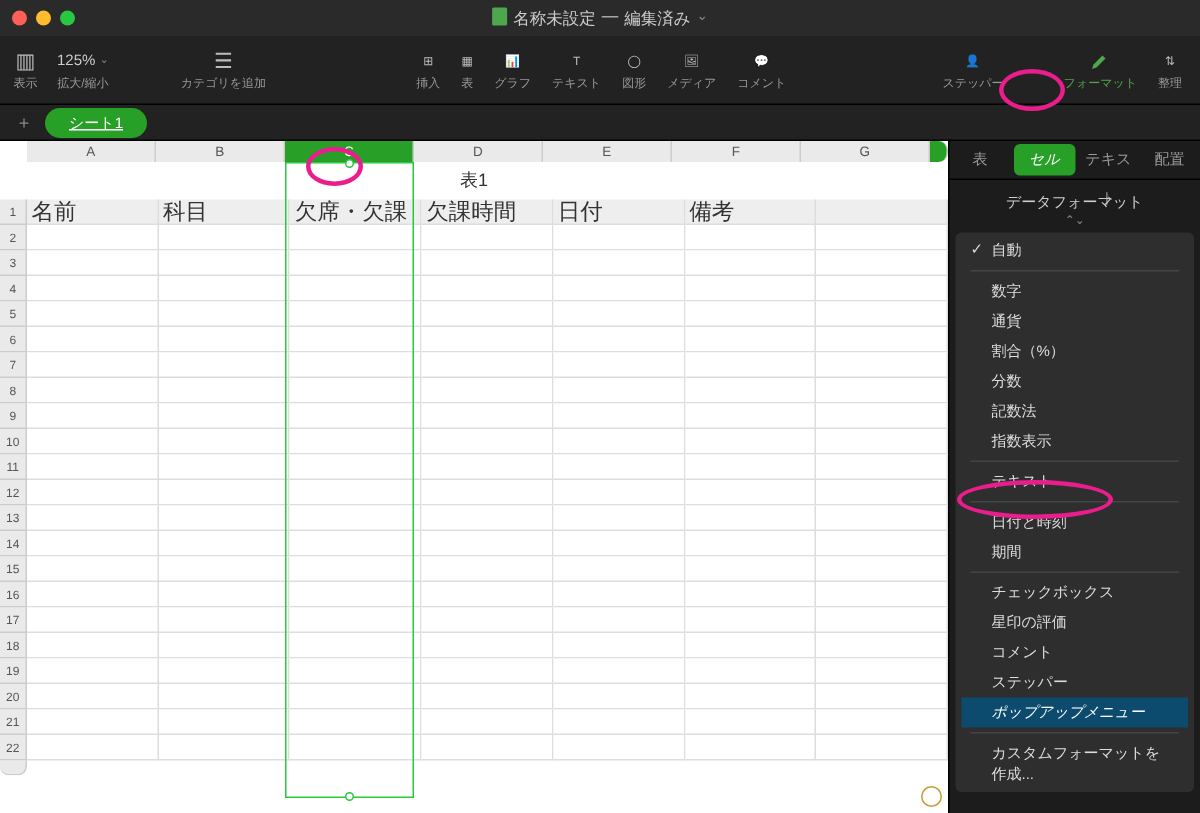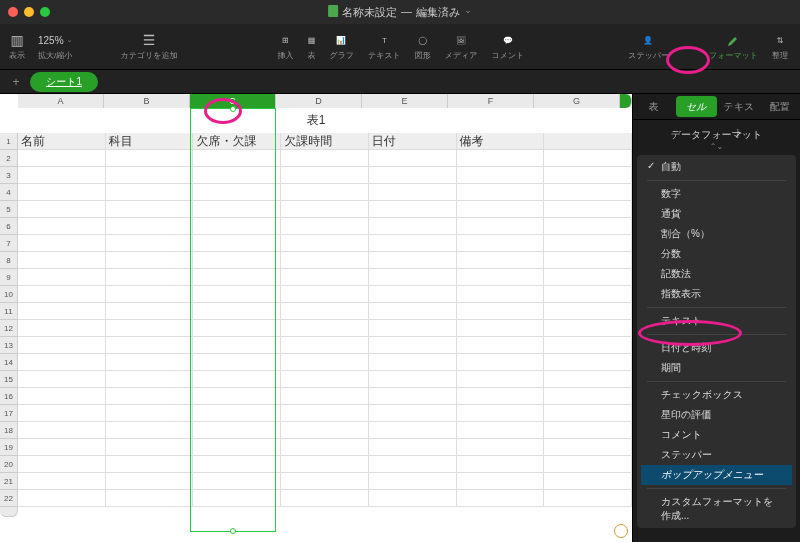--- a/index.html
+++ b/index.html
@@ -40,21 +40,21 @@
 
 
 .colheads { display: flex; margin-left: 18px; height: 14px; }
 .colheads div { flex: 1; background: #eaeaea; border-right: 1px solid #ccc; text-align: center; font-size: 9px; color: #555; line-height: 14px; }
 .colheads .sel { background: #28a028; color: #fff; }
 .colheads .cap { width: 12px; flex: none; background: #28a028; border-radius: 0 6px 6px 0; }
 .tabletitle { text-align: center; font-size: 12px; color: #333; padding: 4px 0; }
 .grid { display: grid; grid-template-columns: 18px repeat(7, 1fr); }
 .rh { background: #eaeaea; border-bottom: 1px solid #ccc; border-right: 1px solid #ccc; font-size: 8px; color: #555; text-align: center; height: 17px; line-height: 17px; }
 .cell { border-right: 1px solid #ddd; border-bottom: 1px solid #ddd; height: 17px; background: #fff; }
-.hdr { background: #eee; font-size: 12px; color: #333; padding-left: 3px; line-height: 17px; font-weight: 500; }
+.hdr { background: #eee; font-size: 15px; color: #333; padding-left: 3px; line-height: 17px; font-weight: 500; }
 .rh.cap { height: 10px; background: #eaeaea; border-radius: 0 0 6px 6px; }
 .colsel-overlay { position: absolute; top: 14px; bottom: 10px; border: 1px solid #28c840; pointer-events: none; }
 .anchor { position: absolute; width: 6px; height: 6px; background: #fff; border: 1px solid #28c840; border-radius: 50%; left: 50%; transform: translateX(-50%); }
 .scroll-corner { position: absolute; right: 4px; bottom: 4px; width: 14px; height: 14px; border: 1px solid #cc9933; border-radius: 50%; }
 
 
 .sbtabs { display: flex; height: 26px; border-bottom: 1px solid #000; }
 .sbtabs div { flex: 1; text-align: center; line-height: 26px; font-size: 10px; color: #999; }
 .sbtabs .active { background: #28a028; color: #fff; border-radius: 4px; margin: 2px; line-height: 22px; font-style: italic; }
 .sblabel { font-size: 10px; color: #ccc; padding: 8px 10px 4px; display: flex; justify-content: space-between; align-items: center; flex-direction: column; }

